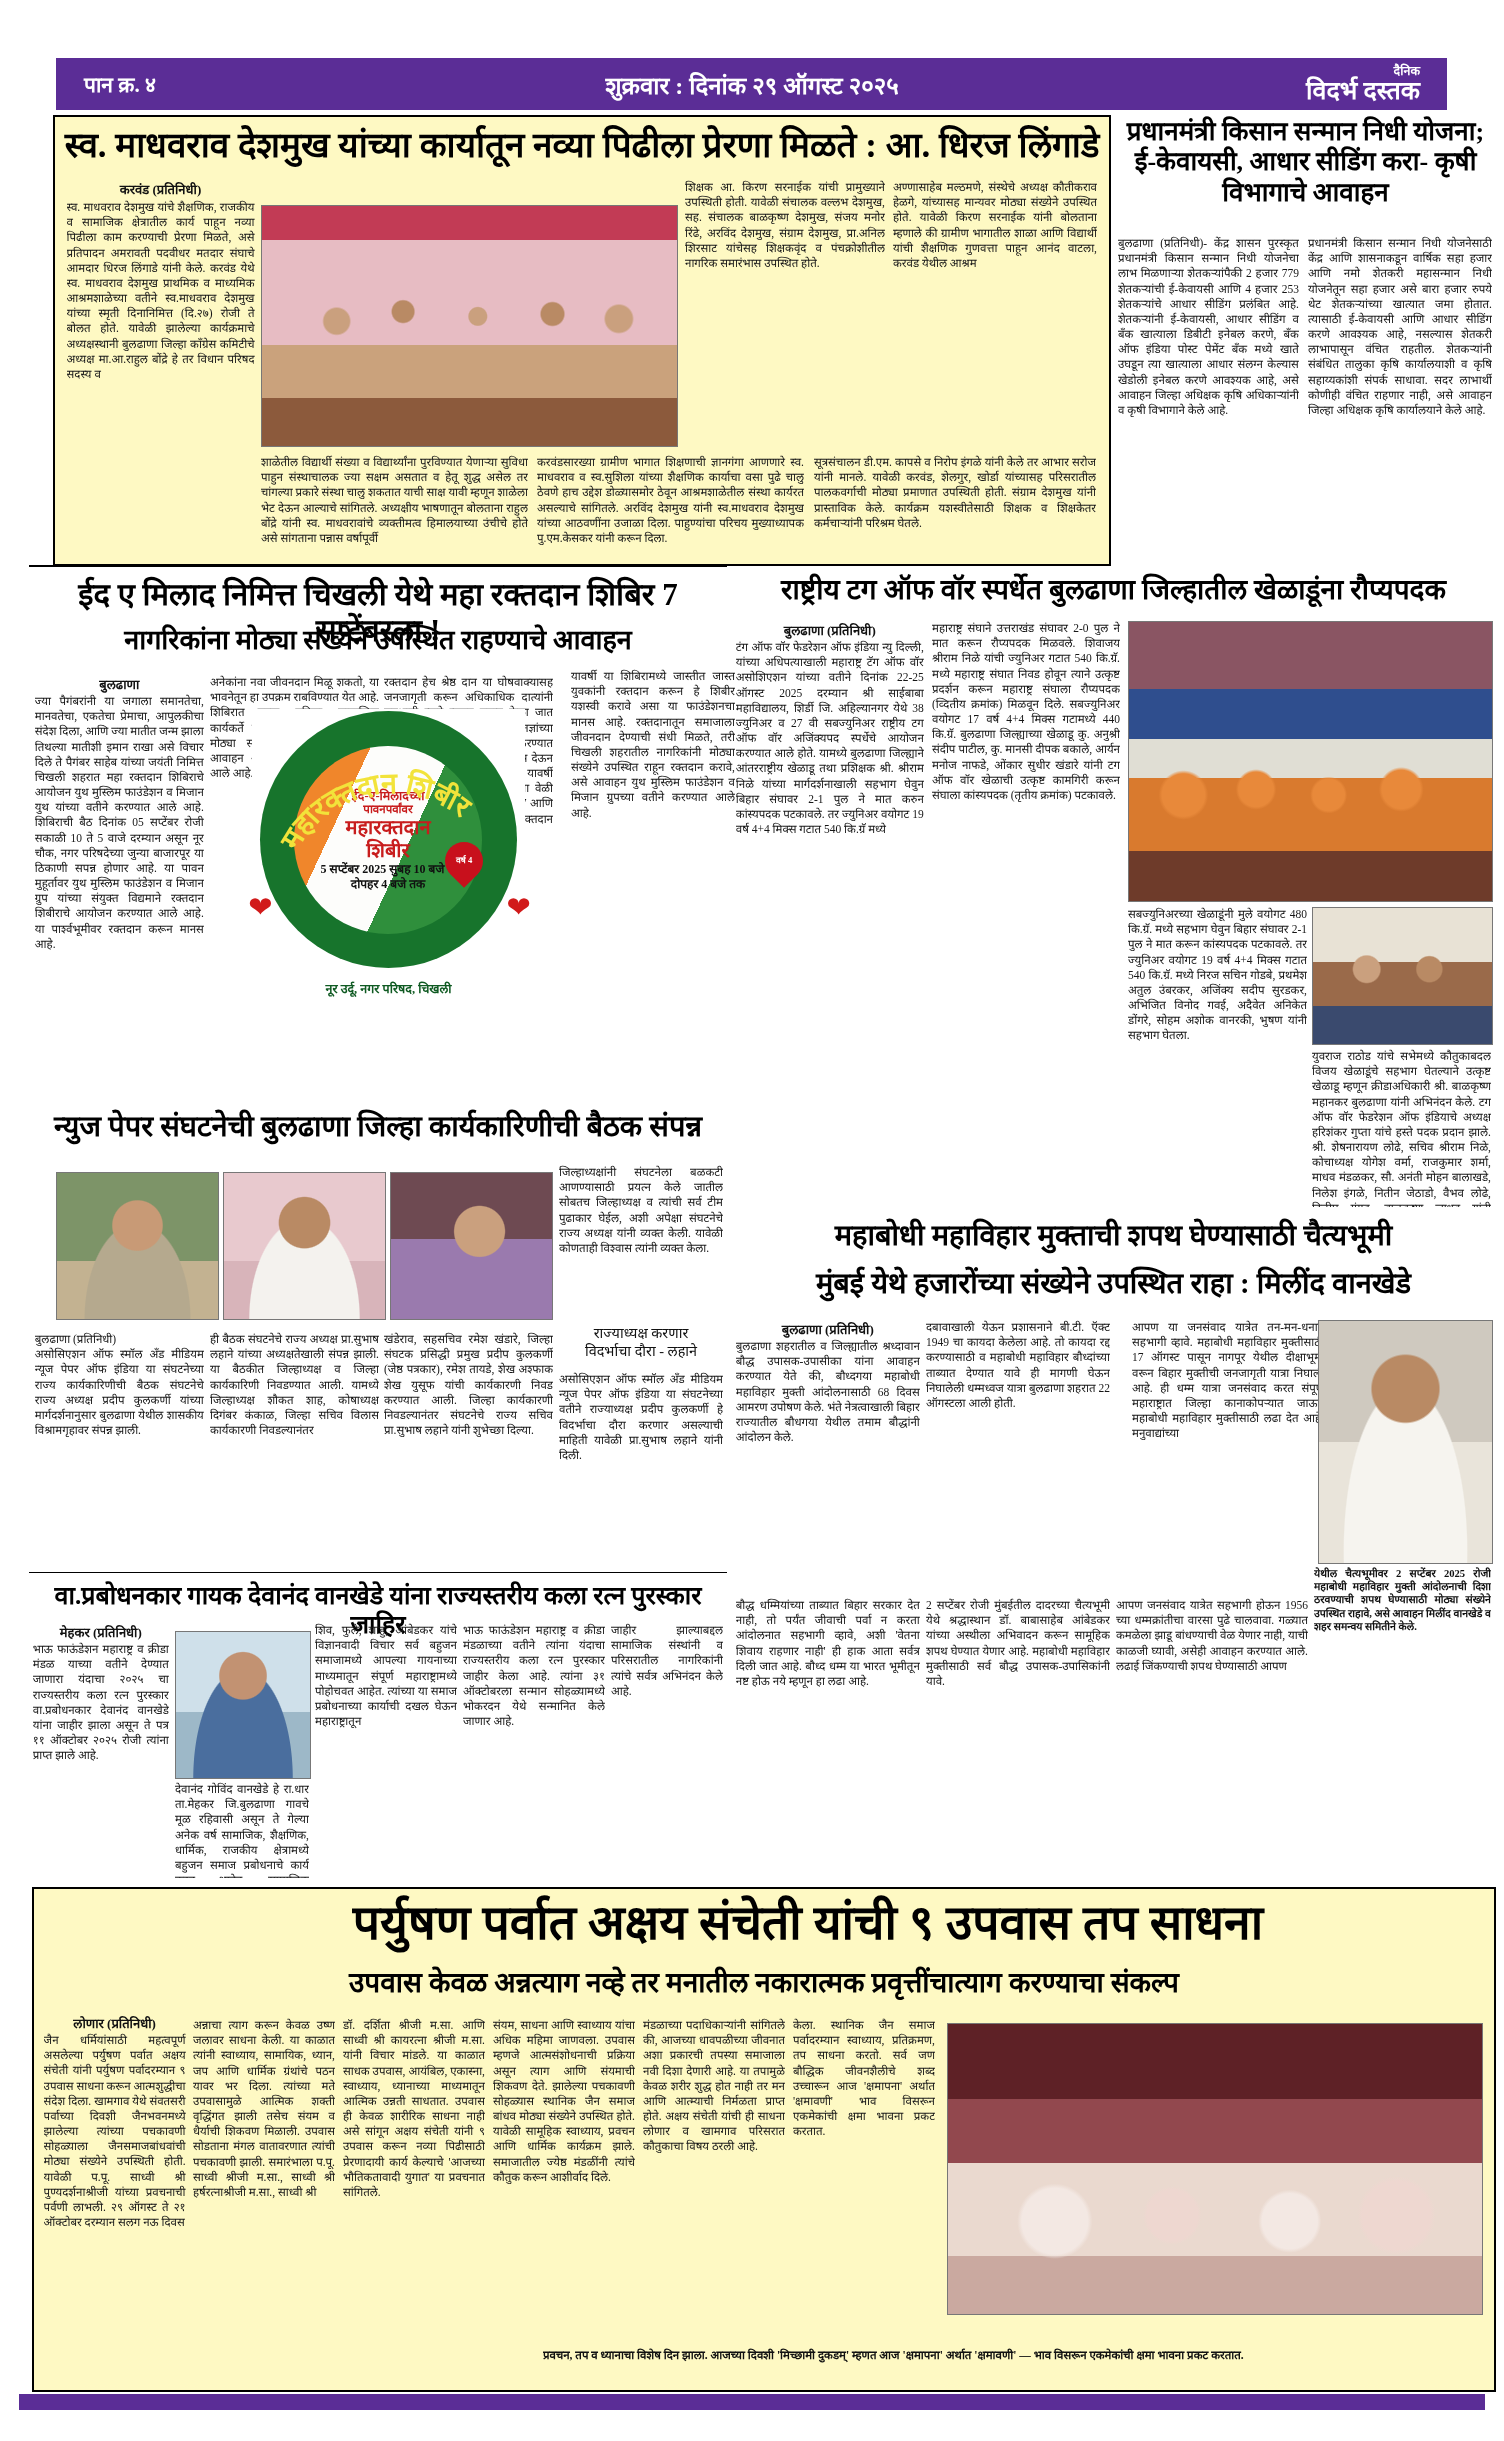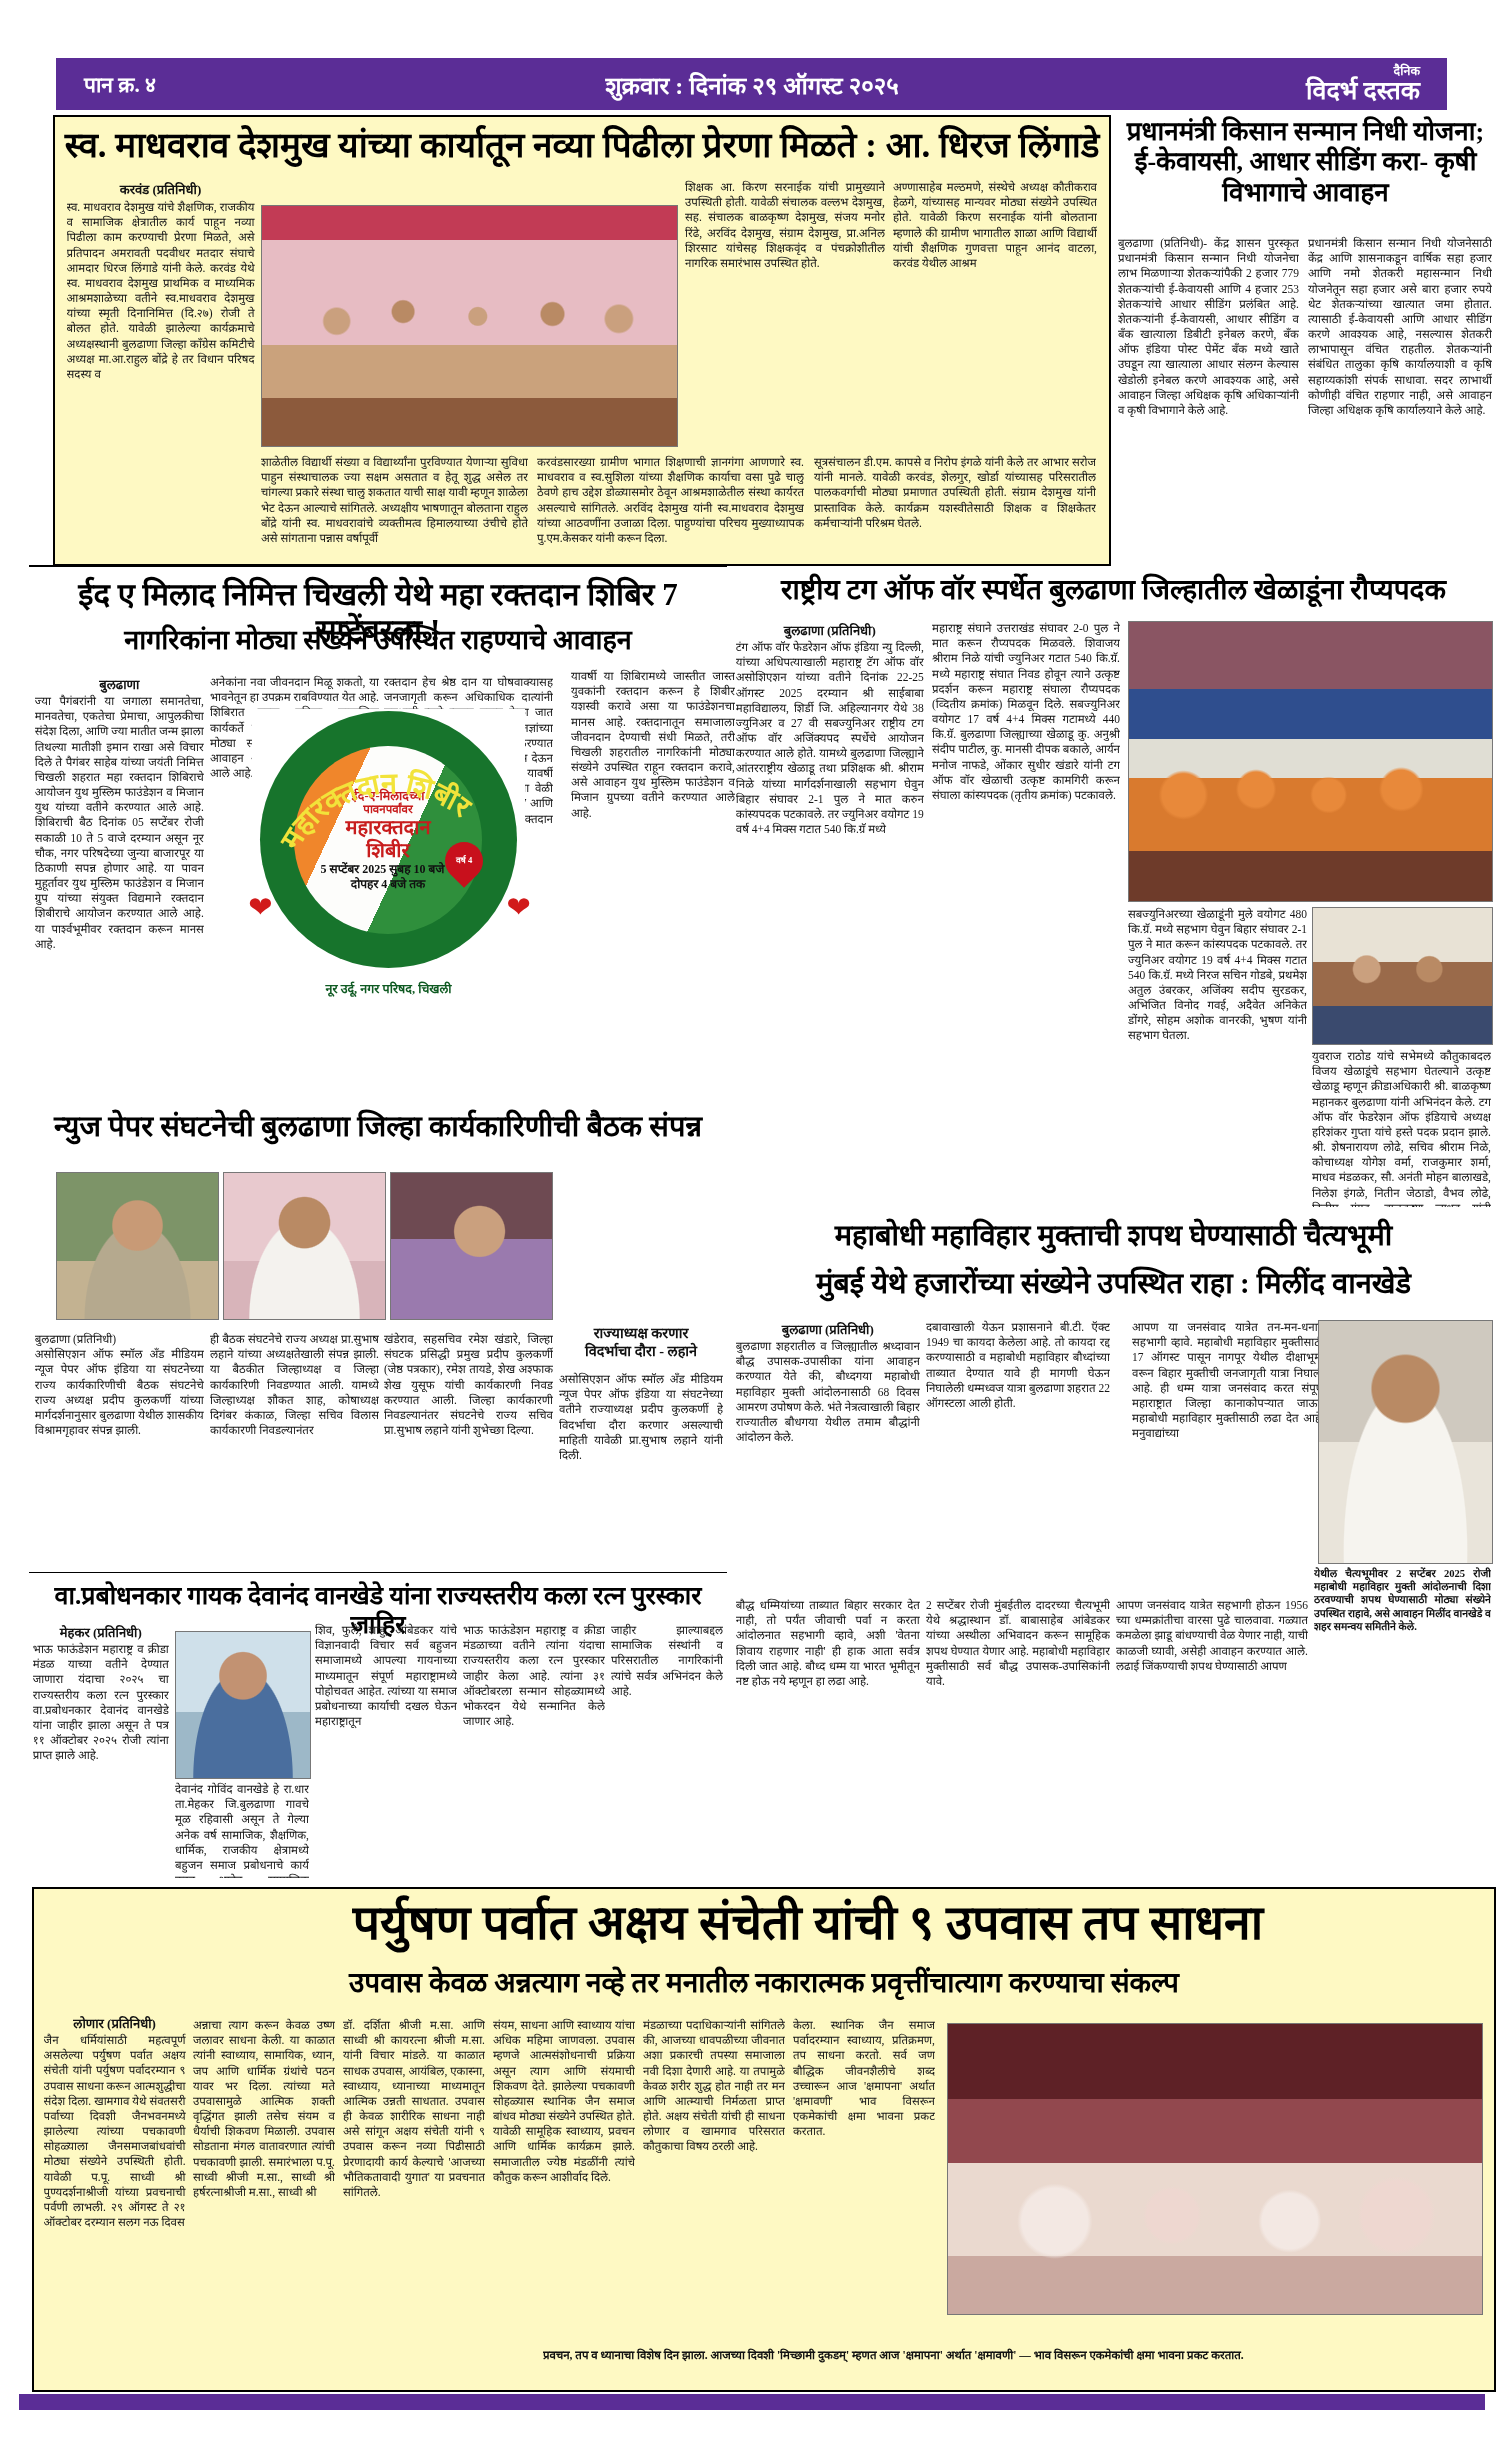--- a/index.html
+++ b/index.html
@@ -6,21 +6,21 @@
   .page{position:relative;width:1504px;height:2441px;background:#ffffff;margin:0 auto;
         font-family:"Liberation Serif","DejaVu Serif",serif;color:#111;overflow:hidden;}
   .abs{position:absolute;}
   .bar{background:#5b2d96;color:#fff;display:flex;align-items:center;}
   .tx{font-size:11.5px;line-height:1.32;text-align:justify;overflow:hidden;color:#161616;white-space:pre-line;}
   .hl{font-weight:bold;text-align:center;color:#000;line-height:1.18;}
   .dl{font-weight:bold;text-align:center;font-size:13px;}
   .box{border:2.9px solid #000;background:#fef9c3;}
   .photo{overflow:hidden;border:1px solid #777;}
   .cap{font-size:10.6px;line-height:1.25;text-align:justify;overflow:hidden;}
-  .crosshead{font-weight:bold;text-align:center;font-size:14.4px;line-height:1.25;}
+  .crosshead{font-weight:normal;text-align:center;font-size:14.4px;line-height:1.25;}
   .poster{z-index:5;background:#fff;}
   .ring{position:absolute;left:0;top:0;width:257px;height:257px;border-radius:50%;
         background:radial-gradient(circle,#ffffff 0 33%,#eef5ea 33% 35%,#17742c 35% 100%);}
   .center-circle{position:absolute;left:35px;top:35px;width:188px;height:188px;border-radius:50%;
         background:linear-gradient(115deg,#f0862b 0 28%,#fdfdfb 28% 58%,#2f8f3c 58% 100%);
         display:flex;flex-direction:column;align-items:center;justify-content:center;text-align:center;}
   .p-red{color:#c81d1d;font-weight:bold;line-height:1.15;}
   .p-date{color:#111;font-weight:bold;font-size:12px;line-height:1.2;width:144px;}
   .drop{position:absolute;right:42px;top:133px;width:38px;height:38px;background:#c8101c;border-radius:0 50% 50% 50%;
         transform:rotate(-135deg);display:flex;align-items:center;justify-content:center;z-index:6;}
@@ -126,20 +126,21 @@
            radial-gradient(circle at 50% 36%, #c89a76 0 20%, rgba(0,0,0,0) 21%),
            radial-gradient(ellipse at 50% 100%, #b5a98e 0 46%, rgba(0,0,0,0) 47%),
            linear-gradient(180deg,#7d9468 0 60%,#c3b291 60% 100%);"></div>
     <div class="abs photo" style="left:194px;top:67px;width:161px;height:146px;background:
            radial-gradient(circle at 50% 34%, #b98a64 0 20%, rgba(0,0,0,0) 21%),
            radial-gradient(ellipse at 50% 100%, #f4f2ee 0 48%, rgba(0,0,0,0) 49%),
            linear-gradient(180deg,#e8c9ce 0 60%,#d8b4ba 60% 100%);"></div>
     <div class="abs photo" style="left:361px;top:67px;width:161px;height:146px;background:
            radial-gradient(circle at 55% 40%, #caa07e 0 20%, rgba(0,0,0,0) 21%),
            linear-gradient(180deg,#6e4a52 0 45%,#9a7aae 45% 100%);"></div>
+    <div class="abs tx" style="left:530px;top:60px;width:164px;height:154px;">जिल्हाध्यक्षांनी संघटनेला बळकटी आणण्यासाठी प्रयत्न केले जातील सोबतच जिल्हाध्यक्ष व त्यांची सर्व टीम पुढाकार घेईल, अशी अपेक्षा संघटनेचे राज्य अध्यक्ष यांनी व्यक्त केली. यावेळी कोणताही विश्वास त्यांनी व्यक्त केला.</div>
     <div class="abs crosshead" style="left:530px;top:219px;width:164px;height:42px;">
       <div>राज्याध्यक्ष करणार</div>
       <div>विदर्भाचा दौरा - लहाने</div>
     </div>
     <div class="abs tx" style="left:530px;top:267px;width:164px;height:192px;">असोसिएशन ऑफ स्मॉल अँड मीडियम न्यूज पेपर ऑफ इंडिया या संघटनेच्या वतीने राज्याध्यक्ष प्रदीप कुलकर्णी हे विदर्भाचा दौरा करणार असल्याची माहिती यावेळी प्रा.सुभाष लहाने यांनी दिली.</div>
     <div class="abs tx" style="left:5.8px;top:227px;width:169px;height:232px;">बुलढाणा (प्रतिनिधी)
 असोसिएशन ऑफ स्मॉल अँड मीडियम न्यूज पेपर ऑफ इंडिया या संघटनेच्या राज्य कार्यकारिणीची बैठक संघटनेचे राज्य अध्यक्ष प्रदीप कुलकर्णी यांच्या मार्गदर्शनानुसार बुलढाणा येथील शासकीय विश्रामगृहावर संपन्न झाली.</div>
     <div class="abs tx" style="left:181px;top:227px;width:169px;height:232px;">ही बैठक संघटनेचे राज्य अध्यक्ष प्रा.सुभाष लहाने यांच्या अध्यक्षतेखाली संपन्न झाली. या बैठकीत जिल्हाध्यक्ष व जिल्हा कार्यकारिणी निवडण्यात आली. यामध्ये जिल्हाध्यक्ष शौकत शाह, कोषाध्यक्ष दिगंबर कंकाळ, जिल्हा सचिव विलास कार्यकारणी निवडल्यानंतर</div>
     <div class="abs tx" style="left:355px;top:227px;width:169px;height:232px;">खंडेराव, सहसचिव रमेश खंडारे, जिल्हा संघटक प्रसिद्धी प्रमुख प्रदीप कुलकर्णी (जेष्ठ पत्रकार), रमेश तायडे, शेख अश्फाक शेख युसूफ यांची कार्यकारणी निवड करण्यात आली. जिल्हा कार्यकारणी निवडल्यानंतर संघटनेचे राज्य सचिव प्रा.सुभाष लहाने यांनी शुभेच्छा दिल्या.</div>
   </div>

